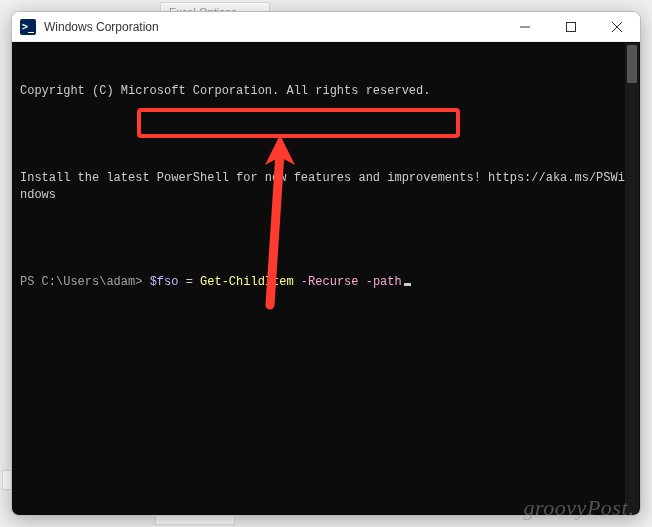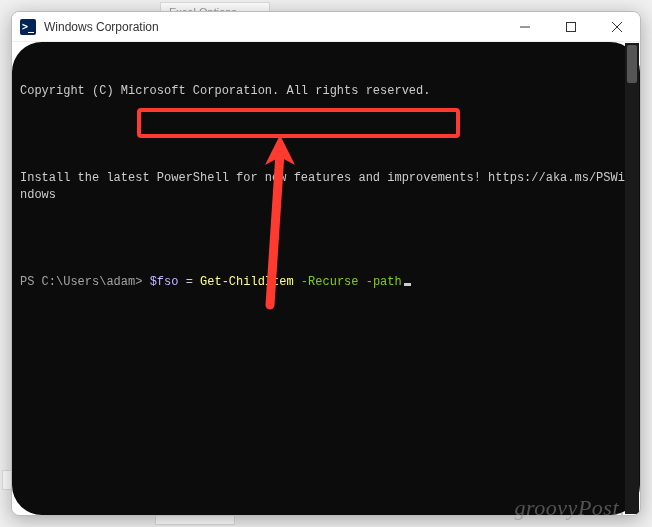--- a/index.html
+++ b/index.html
@@ -81,21 +81,20 @@
       flex: 1;
       background: #0c0c0c;
       color: #cccccc;
       font-family: Consolas, 'Courier New', monospace;
       font-size: 12px;
       line-height: 1.45;
       padding: 6px 8px;
       position: relative;
       white-space: pre-wrap;
       word-break: break-all;
-      border-radius: 30px;
     }
     .scrollbar-track {
       position: absolute;
       right: 1px;
       top: 1px;
       bottom: 1px;
       width: 14px;
       background: #1a1a1a;
     }
     .scrollbar-thumb {
@@ -105,21 +104,21 @@
       width: 10px;
       height: 38px;
       background: #555;
       border-radius: 2px;
     }
     .term-line { display:block; }
     .ps-prompt { color: #a3a3a3; }
     .ps-var { color: #c4b5fd; }
     .ps-eq { color: #ccc; }
     .ps-cmd { color: #ffff88; }
-    .ps-param { color: #84cc16; }
+    .ps-param { color: #f9a8d4; }
     .cursor {
       display: inline-block;
       width: 7px;
       height: 3px;
       background: #ccc;
       vertical-align: baseline;
       margin-left: 2px;
       position: relative;
       top: 1px;
     }
@@ -137,21 +136,21 @@
       position: absolute;
       pointer-events: none;
       top: 135px;
       left: 225px;
       width: 100px;
       height: 180px;
     }
     .watermark {
       position: absolute;
       bottom: 6px;
-      right: 27px;
+      right: 18px;
       font-family: Georgia, 'Times New Roman', serif;
       font-style: italic;
       font-size: 22px;
       color: rgba(140,140,140,0.55);
       letter-spacing: 0.5px;
     }
     .watermark .dot { font-style: normal; }
   </style>
 </head>
 <body>

